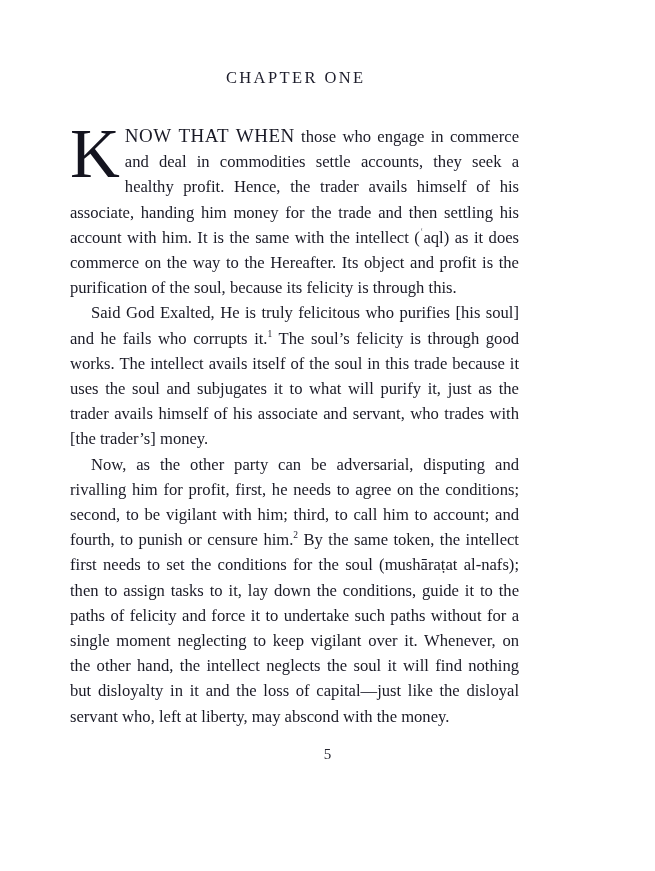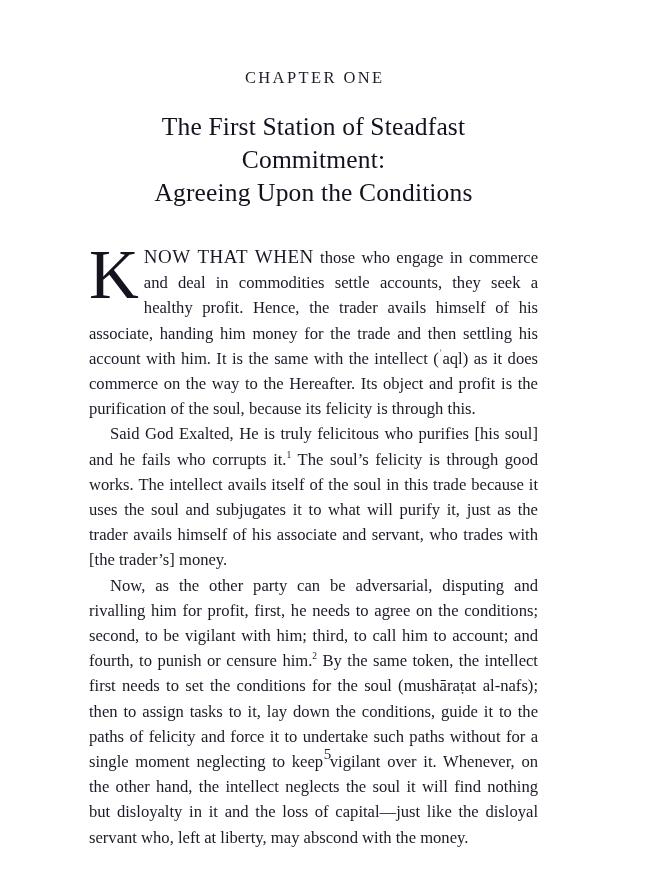--- a/index.html
+++ b/index.html
@@ -16,21 +16,21 @@
   }
   .page {
     position: relative;
     width: 655px;
     height: 871px;
     background: #ffffff;
     box-sizing: border-box;
   }
   .content {
     position: absolute;
-    left: 89px;
+    left: 70px;
     top: 0;
     width: 449px;
   }
   .chapter-label {
     text-align: center;
     font-size: 16.5px;
     letter-spacing: 2.4px;
     color: #1c1c2a;
     margin-top: 68px;
     text-indent: 2.4px;
@@ -106,24 +106,20 @@
   }
 </style>
 </head>
 <body>
 
 <div class="page">
   <div class="content">
 
     <div class="chapter-label">CHAPTER ONE</div>
 
-    <h1 class="chapter-title">
-      <span class="line">The First Station of Steadfast Commitment:</span>
-      <span class="line">Agreeing Upon the Conditions</span>
-    </h1>
 
     <div class="body-block">
 
       <p class="para dropcap-para">
         <span class="dropcap">K</span><span class="smallcaps">NOW THAT WHEN</span><span> those who engage in commerce and deal in commodities settle accounts, they seek a healthy profit. Hence, the trader avails himself of his associate, handing him money for the trade and then settling his account with him. It is the same with the intellect (</span><span class="ayn">ʿ</span><span class="ital">aql</span><span>) as it does commerce on the way to the Hereafter. Its object and profit is the purification of the soul, because its felicity is through this.</span>
       </p>
 
       <p class="para">
         <span>Said God Exalted, </span><span class="ital">He is truly felicitous who purifies </span><span class="ital">[his soul]</span><span class="ital"> and he fails who corrupts it.</span><sup class="fn">1</sup><span> The soul’s felicity is through good works. The intellect avails itself of the soul in this trade because it uses the soul and subjugates it to what will purify it, just as the trader avails himself of his associate and servant, who trades with [the trader’s] money.</span>
       </p>

